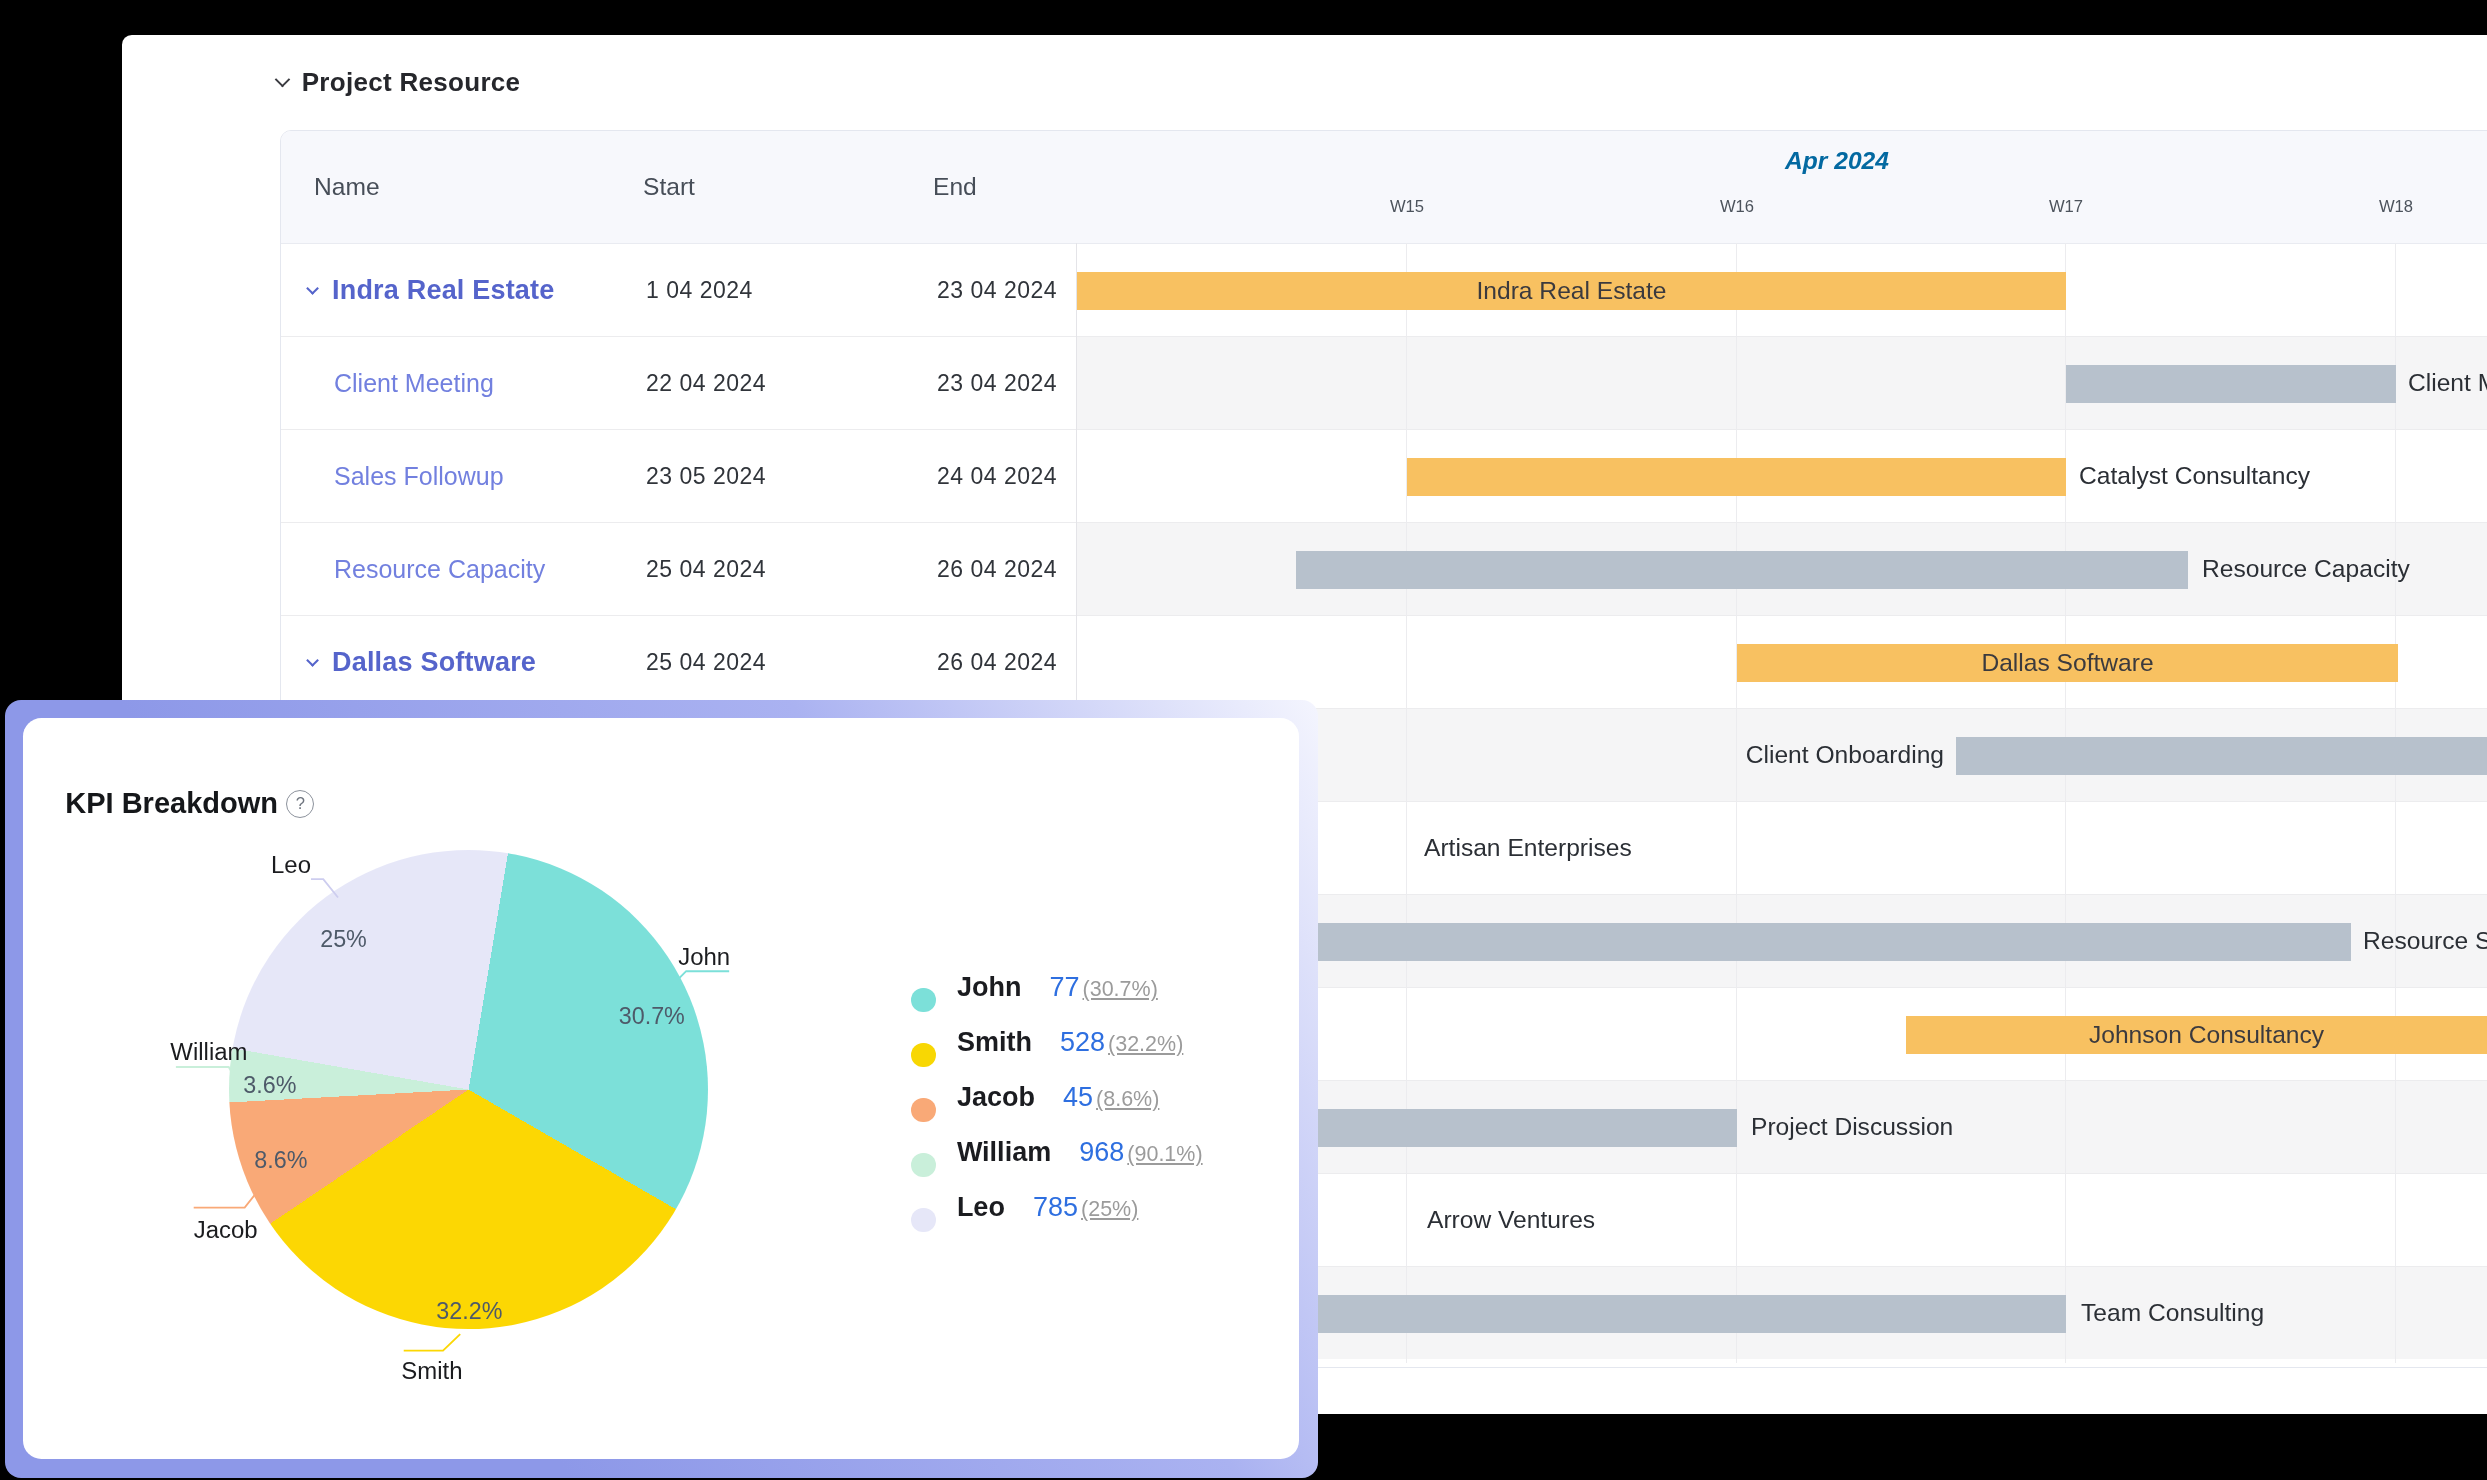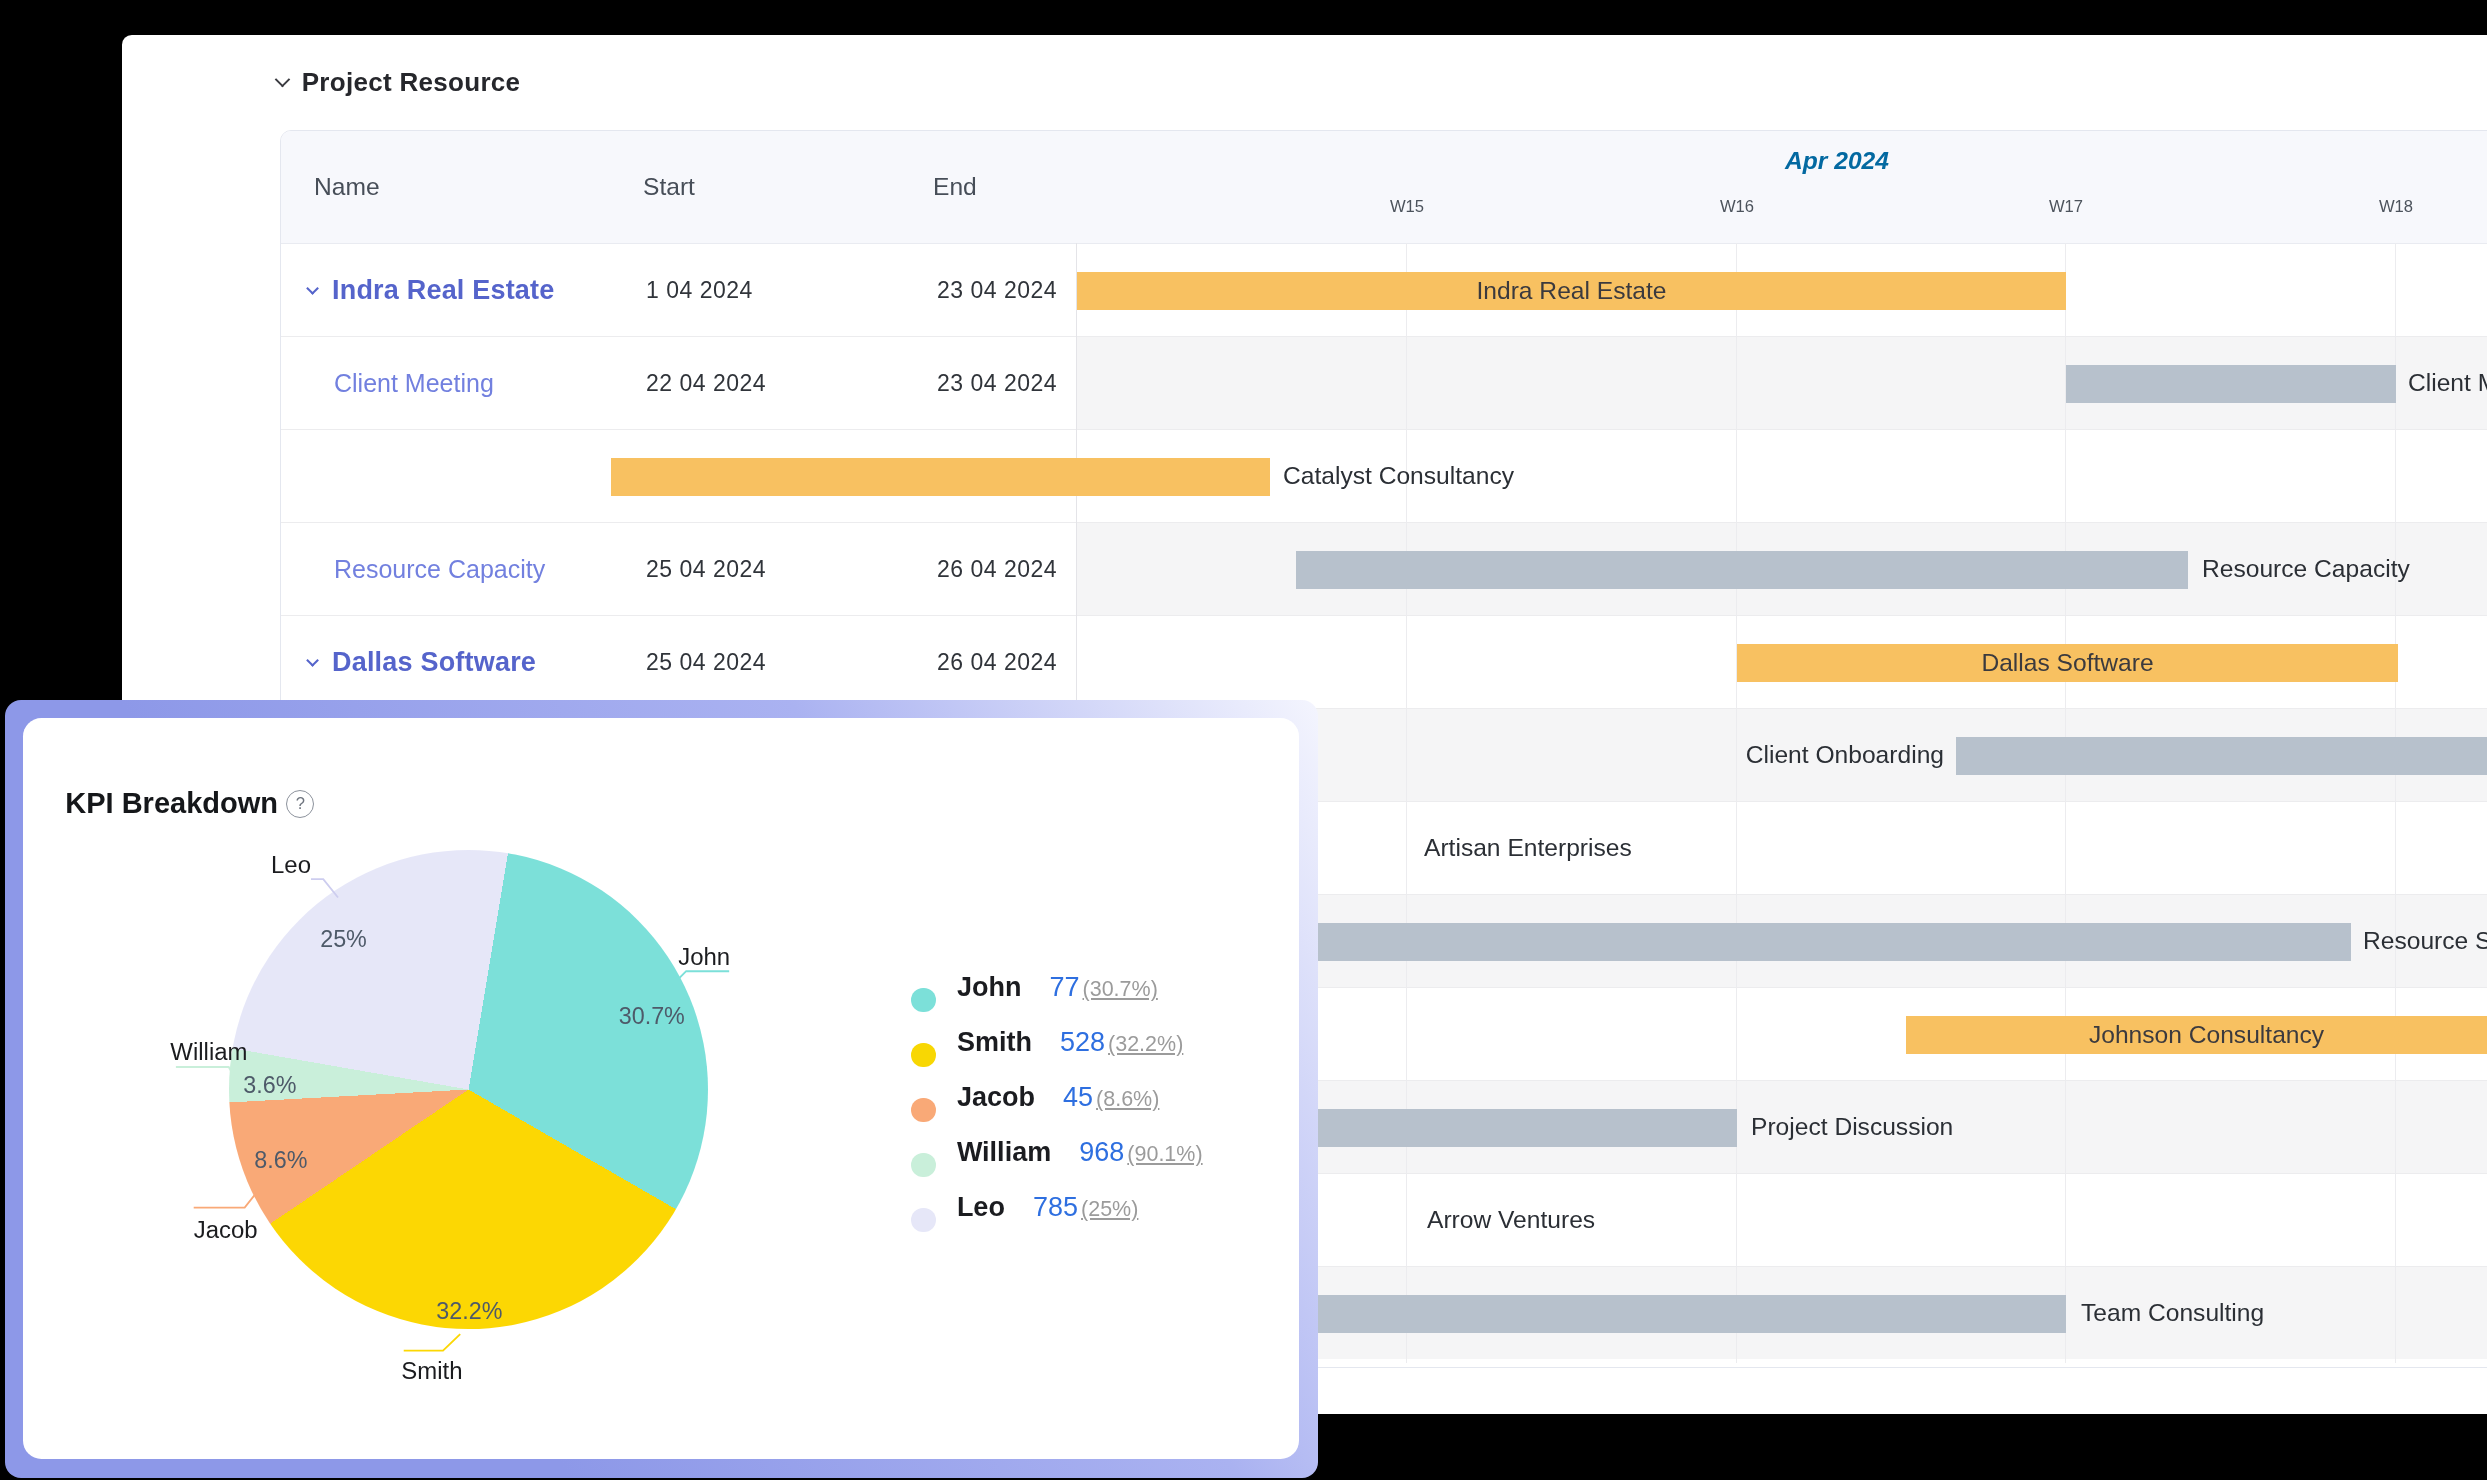--- a/index.html
+++ b/index.html
@@ -121,20 +121,25 @@
             <span class="date d-start">22 04 2024</span>
             <span class="date d-end">23 04 2024</span>
           </div>
           <div class="g-right alt">
             <div class="bar bar-gray" style="left:989px;width:330px"></div>
             <span class="side-label" style="left:1331px">Client Meeting</span>
           </div>
         </div>
 
         <div class="g-row">
+          <div class="g-left">
+            <span class="cname">Sales Followup</span>
+            <span class="date d-start">23 05 2024</span>
+            <span class="date d-end">24 04 2024</span>
+          </div>
           <div class="g-right">
             <div class="bar bar-orange" style="left:330px;width:659px"></div>
             <span class="side-label" style="left:1002px">Catalyst Consultancy</span>
           </div>
         </div>
 
         <div class="g-row">
           <div class="g-left">
             <span class="cname">Resource Capacity</span>
             <span class="date d-start">25 04 2024</span>

